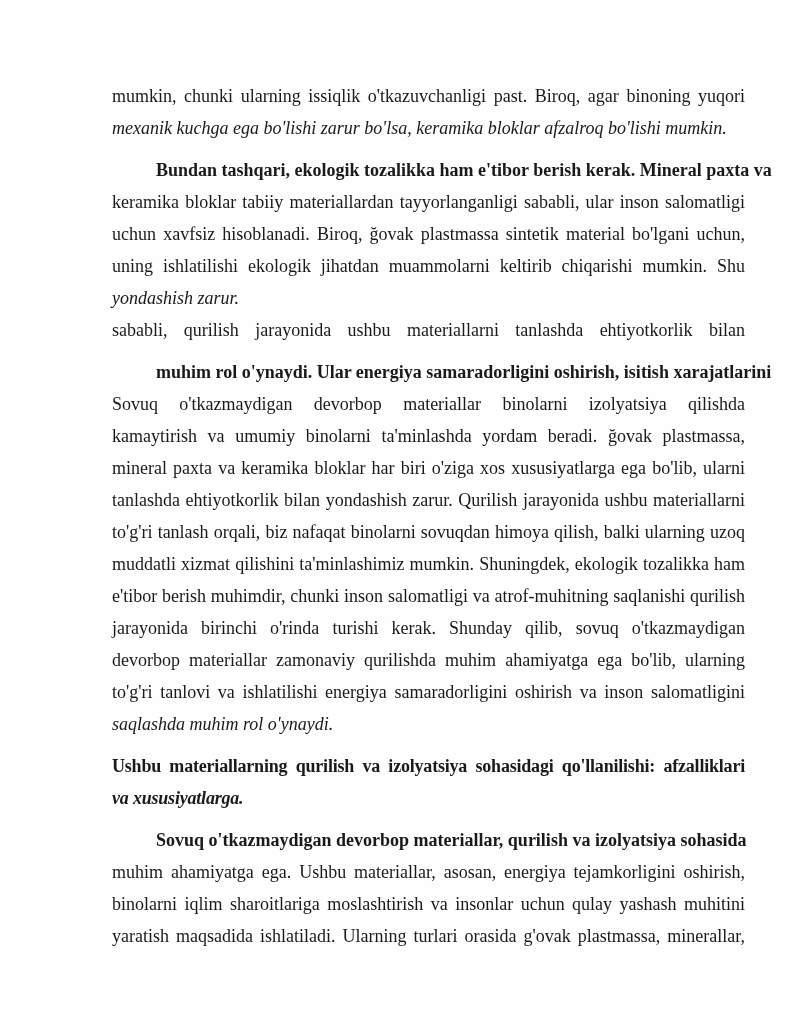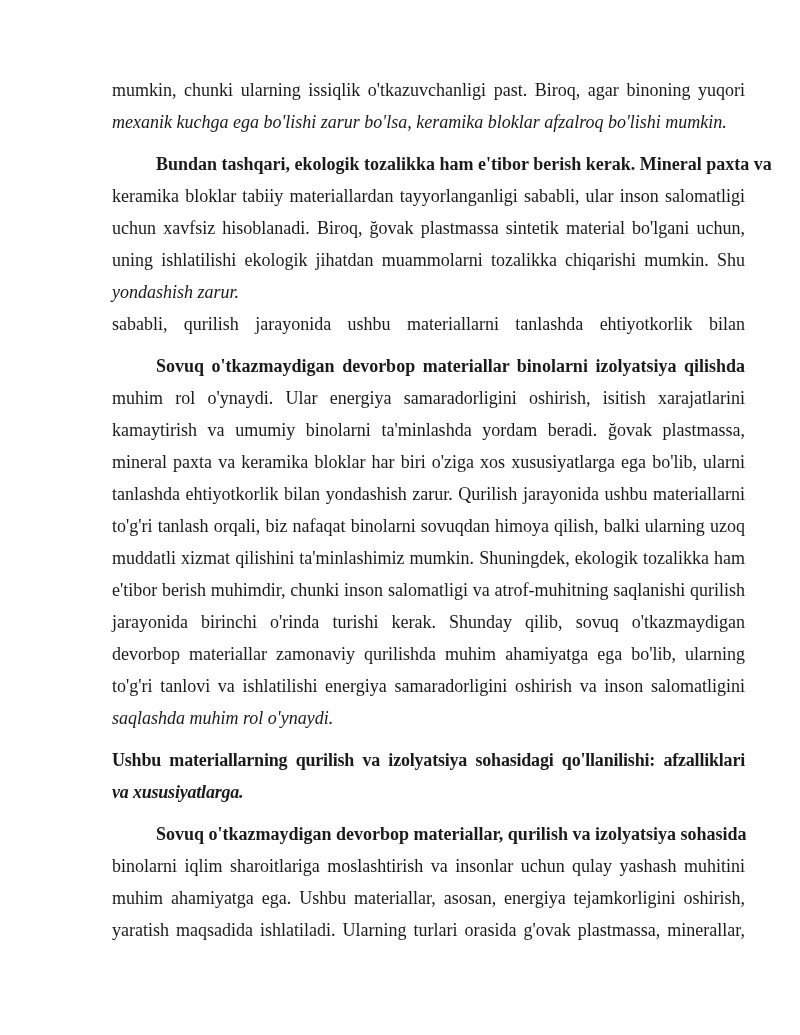--- a/index.html
+++ b/index.html
@@ -18,21 +18,21 @@
     height: 1035px;
     padding: 72px 55px 0 112px;
     background: #fefefe;
     color: #1a1a1a;
     font-family: "Liberation Serif", "DejaVu Serif", serif;
     font-size: 18px;
     line-height: 32px;
     overflow: hidden;
   }
   .block {
-    margin: 2px 0 10px 0;
+    margin: 8px 0 10px 0;
   }
   .line {
     text-align: justify;
     text-align-last: justify;
     text-justify: inter-word;
     white-space: nowrap;
   }
   .line.end {
     text-align-last: left;
     font-style: italic;
@@ -52,42 +52,42 @@
 <div class="page">
   <div id="doc">
       <div class="block paragraph">
         <div class="line">mumkin, chunki ularning issiqlik o'tkazuvchanligi past. Biroq, agar binoning yuqori</div>
         <div class="line end">mexanik kuchga ega bo'lishi zarur bo'lsa, keramika bloklar afzalroq bo'lishi mumkin.</div>
       </div>
       <div class="block paragraph indent">
         <div class="line">Bundan tashqari, ekologik tozalikka ham e'tibor berish kerak. Mineral paxta va</div>
         <div class="line">keramika bloklar tabiiy materiallardan tayyorlanganligi sababli, ular inson salomatligi</div>
         <div class="line">uchun xavfsiz hisoblanadi. Biroq, ğovak plastmassa sintetik material bo'lgani uchun,</div>
-        <div class="line">uning ishlatilishi ekologik jihatdan muammolarni tozalikka chiqarishi mumkin. Shu</div>
+        <div class="line">uning ishlatilishi ekologik jihatdan muammolarni keltirib chiqarishi mumkin. Shu</div>
         <div class="line end">yondashish zarur.</div>
         <div class="line">sababli, qurilish jarayonida ushbu materiallarni tanlashda ehtiyotkorlik bilan</div>
       </div>
       <div class="block paragraph indent">
+        <div class="line">muhim rol o'ynaydi. Ular energiya samaradorligini oshirish, isitish xarajatlarini</div>
         <div class="line">Sovuq o'tkazmaydigan devorbop materiallar binolarni izolyatsiya qilishda</div>
-        <div class="line">muhim rol o'ynaydi. Ular energiya samaradorligini oshirish, isitish xarajatlarini</div>
         <div class="line">kamaytirish va umumiy binolarni ta'minlashda yordam beradi. ğovak plastmassa,</div>
         <div class="line">mineral paxta va keramika bloklar har biri o'ziga xos xususiyatlarga ega bo'lib, ularni</div>
         <div class="line">tanlashda ehtiyotkorlik bilan yondashish zarur. Qurilish jarayonida ushbu materiallarni</div>
         <div class="line">to'g'ri tanlash orqali, biz nafaqat binolarni sovuqdan himoya qilish, balki ularning uzoq</div>
         <div class="line">muddatli xizmat qilishini ta'minlashimiz mumkin. Shuningdek, ekologik tozalikka ham</div>
         <div class="line">e'tibor berish muhimdir, chunki inson salomatligi va atrof-muhitning saqlanishi qurilish</div>
         <div class="line">jarayonida birinchi o'rinda turishi kerak. Shunday qilib, sovuq o'tkazmaydigan</div>
         <div class="line">devorbop materiallar zamonaviy qurilishda muhim ahamiyatga ega bo'lib, ularning</div>
         <div class="line">to'g'ri tanlovi va ishlatilishi energiya samaradorligini oshirish va inson salomatligini</div>
         <div class="line end">saqlashda muhim rol o'ynaydi.</div>
       </div>
       <div class="block heading">
         <div class="line">Ushbu materiallarning qurilish va izolyatsiya sohasidagi qo'llanilishi: afzalliklari</div>
         <div class="line end">va xususiyatlarga.</div>
       </div>
       <div class="block paragraph indent">
         <div class="line">Sovuq o'tkazmaydigan devorbop materiallar, qurilish va izolyatsiya sohasida</div>
+        <div class="line">muhim ahamiyatga ega. Ushbu materiallar, asosan, energiya tejamkorligini oshirish,</div>
         <div class="line">binolarni iqlim sharoitlariga moslashtirish va insonlar uchun qulay yashash muhitini</div>
-        <div class="line">muhim ahamiyatga ega. Ushbu materiallar, asosan, energiya tejamkorligini oshirish,</div>
         <div class="line">yaratish maqsadida ishlatiladi. Ularning turlari orasida g'ovak plastmassa, minerallar,</div>
       </div>
     </div>
 </div>
 
 </body></html>

